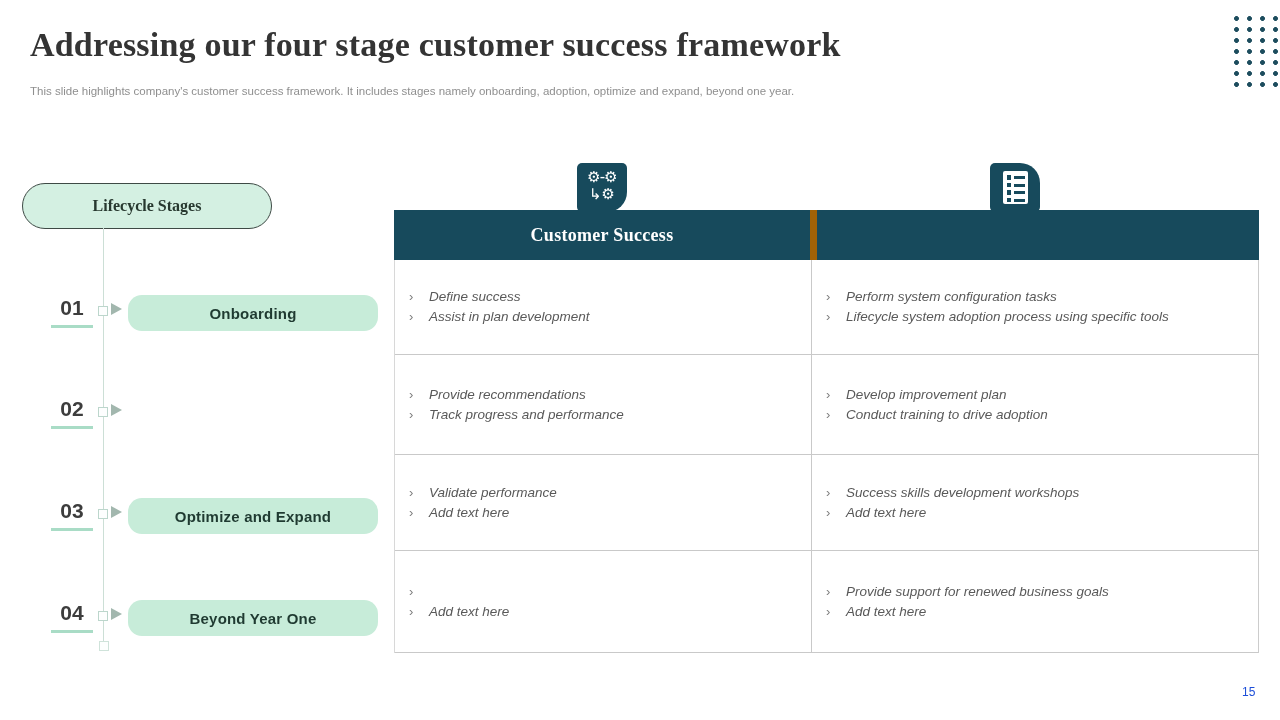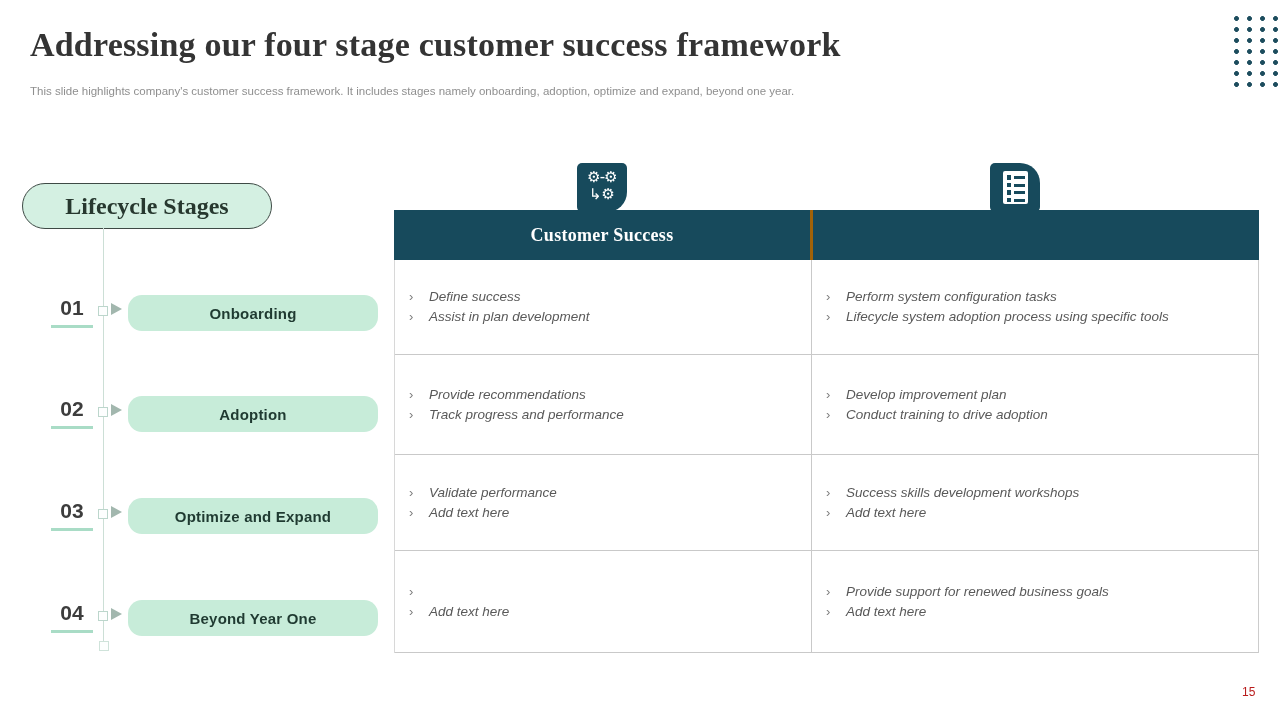--- a/index.html
+++ b/index.html
@@ -22,21 +22,21 @@
     position:absolute;left:1226px;top:10px;width:53px;height:78px;
     background-image:radial-gradient(circle,#1d4d5e 2.1px,transparent 2.7px);
     background-size:13px 11px;background-position:4px 3px;
   }
 
   
   .lifecycle-pill{
     position:absolute;left:22px;top:183px;width:248px;height:44px;
     background:#d4f0e2;border:1.5px solid #3e4a45;border-radius:23px;
     display:flex;align-items:center;justify-content:center;
-    font-family:"Liberation Serif", serif;font-weight:bold;font-size:24px;color:#27382f;
+    font-family:"Liberation Serif", serif;font-weight:bold;font-size:16px;color:#27382f;
   }
   .timeline{
     position:absolute;left:103px;top:228px;width:1px;height:420px;background:#ccdfd6;
   }
   .timeline-end{
     position:absolute;left:99px;top:641px;width:8px;height:8px;
     background:#fdfffe;border:1px solid #cfe3da;
   }
   .stage{position:absolute;left:0;width:385px;height:40px;}
   .stage .num{
@@ -62,21 +62,21 @@
   .stage1{top:295px}.stage2{top:396px}.stage3{top:498px}.stage4{top:600px}
 
   
   .tbl{position:absolute;left:394px;top:210px;width:865px;}
   .tbl-header{display:flex;height:50px;background:#174a5c;}
   .th-cell{
     display:flex;align-items:center;justify-content:center;
     font-family:"Liberation Serif", serif;font-weight:bold;font-size:18px;color:#ffffff;
     letter-spacing:.3px;
   }
-  .th-cell.c1{width:416px;border-right:3px solid #a16207;}
+  .th-cell.c1{width:416px;border-right:7px solid #a16207;}
   .th-cell.c2{flex:1;}
   .tbl-body{border-left:1px solid #d8d8d8;border-right:1px solid #cccccc;}
   .t-row{display:flex;border-bottom:1px solid #c9c9c9;}
   .t-cell{display:flex;flex-direction:column;justify-content:center;gap:2px;padding:6px 10px 6px 0;}
   .t-cell.c1{width:406px;border-right:1px solid #c9c9c9;}
   .t-cell.c2{flex:1;}
   .r1{height:94px}.r2{height:99px}.r3{height:95px}.r4{height:101px}
   .bullet{display:flex;align-items:flex-start;line-height:18px;}
   .b-mark{min-width:20px;width:20px;padding-left:14px;color:#7d7d7d;font-size:13px;}
   .b-text{color:#595959;font-size:13.5px;max-width:360px;font-style:italic;}
@@ -88,21 +88,21 @@
   }
   .icon1{left:577px;border-radius:5px 5px 20px 5px;}
   .icon2{left:990px;border-radius:5px 20px 5px 5px;}
   .g-row{font-size:15px;line-height:17px;margin-top:6px;letter-spacing:-1px;}
   .g-row2{font-size:15px;line-height:17px;letter-spacing:0;}
   .doc{width:25px;height:33px;background:#ffffff;border-radius:2px;margin:8px auto 0;padding-top:1px;box-sizing:border-box;}
   .doc-row{display:flex;align-items:center;height:4px;margin:3.5px 3px 3.5px 4px;}
   .doc-row::before{content:"";width:4.5px;height:4.5px;background:#174a5c;margin-right:2.5px;}
   .doc-row::after{content:"";flex:1;height:3px;background:#174a5c;}
 
-  .page-num{position:absolute;left:1242px;top:685px;font-size:12px;color:#b91c1c;}
+  .page-num{position:absolute;left:1242px;top:685px;font-size:12px;color:#1d4ed8;}
 </style>
 </head>
 <body>
 
 <div class="title">Addressing our four stage customer success framework</div>
 <div class="subtitle">This slide highlights company's customer success framework. It includes stages namely onboarding, adoption, optimize and expand, beyond one year.</div>
 <div class="dot-grid"></div>
 
 <div class="lifecycle-pill">Lifecycle Stages</div>
 <div class="timeline"></div>
@@ -113,21 +113,20 @@
   <div class="num-line"></div>
   <div class="sq"></div>
   <div class="arr"></div>
   <div class="pill">Onboarding</div>
 </div>
 <div class="stage stage2">
   <div class="num">02</div>
   <div class="num-line"></div>
   <div class="sq"></div>
   <div class="arr"></div>
-  <div class="pill">Adoption</div>
 </div>
 <div class="stage stage3">
   <div class="num">03</div>
   <div class="num-line"></div>
   <div class="sq"></div>
   <div class="arr"></div>
   <div class="pill">Optimize and Expand</div>
 </div>
 <div class="stage stage4">
   <div class="num">04</div>

